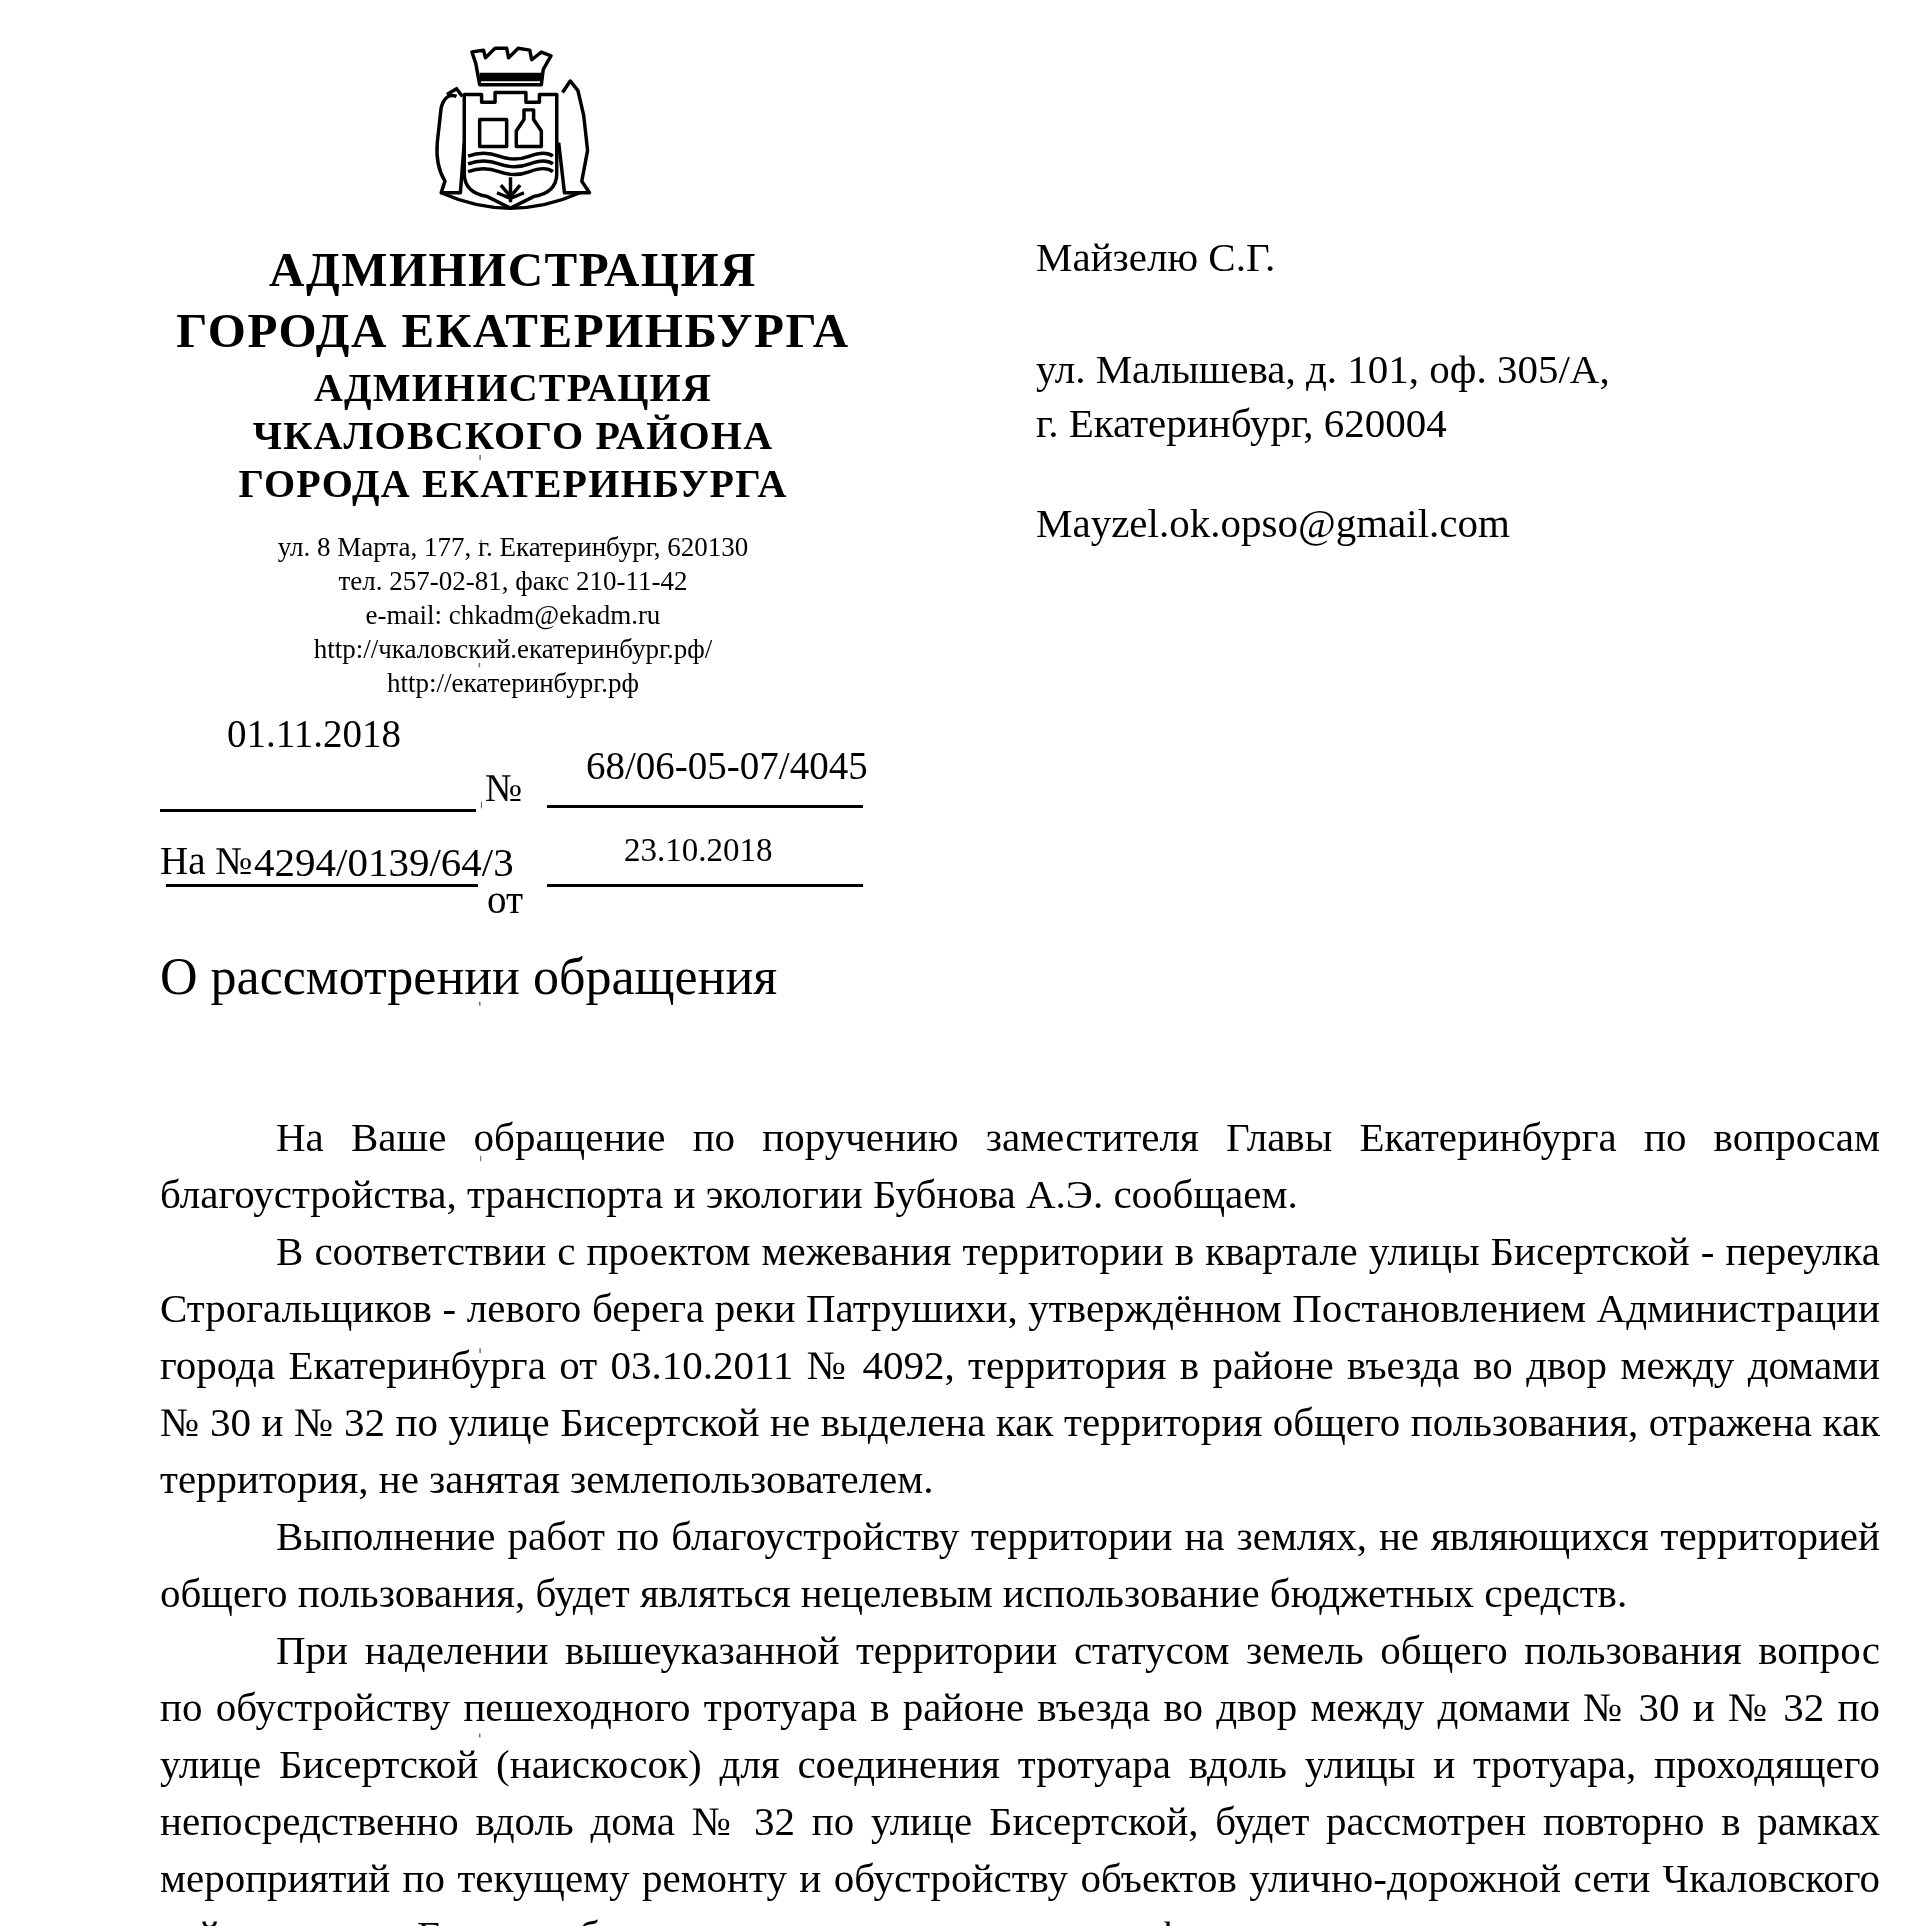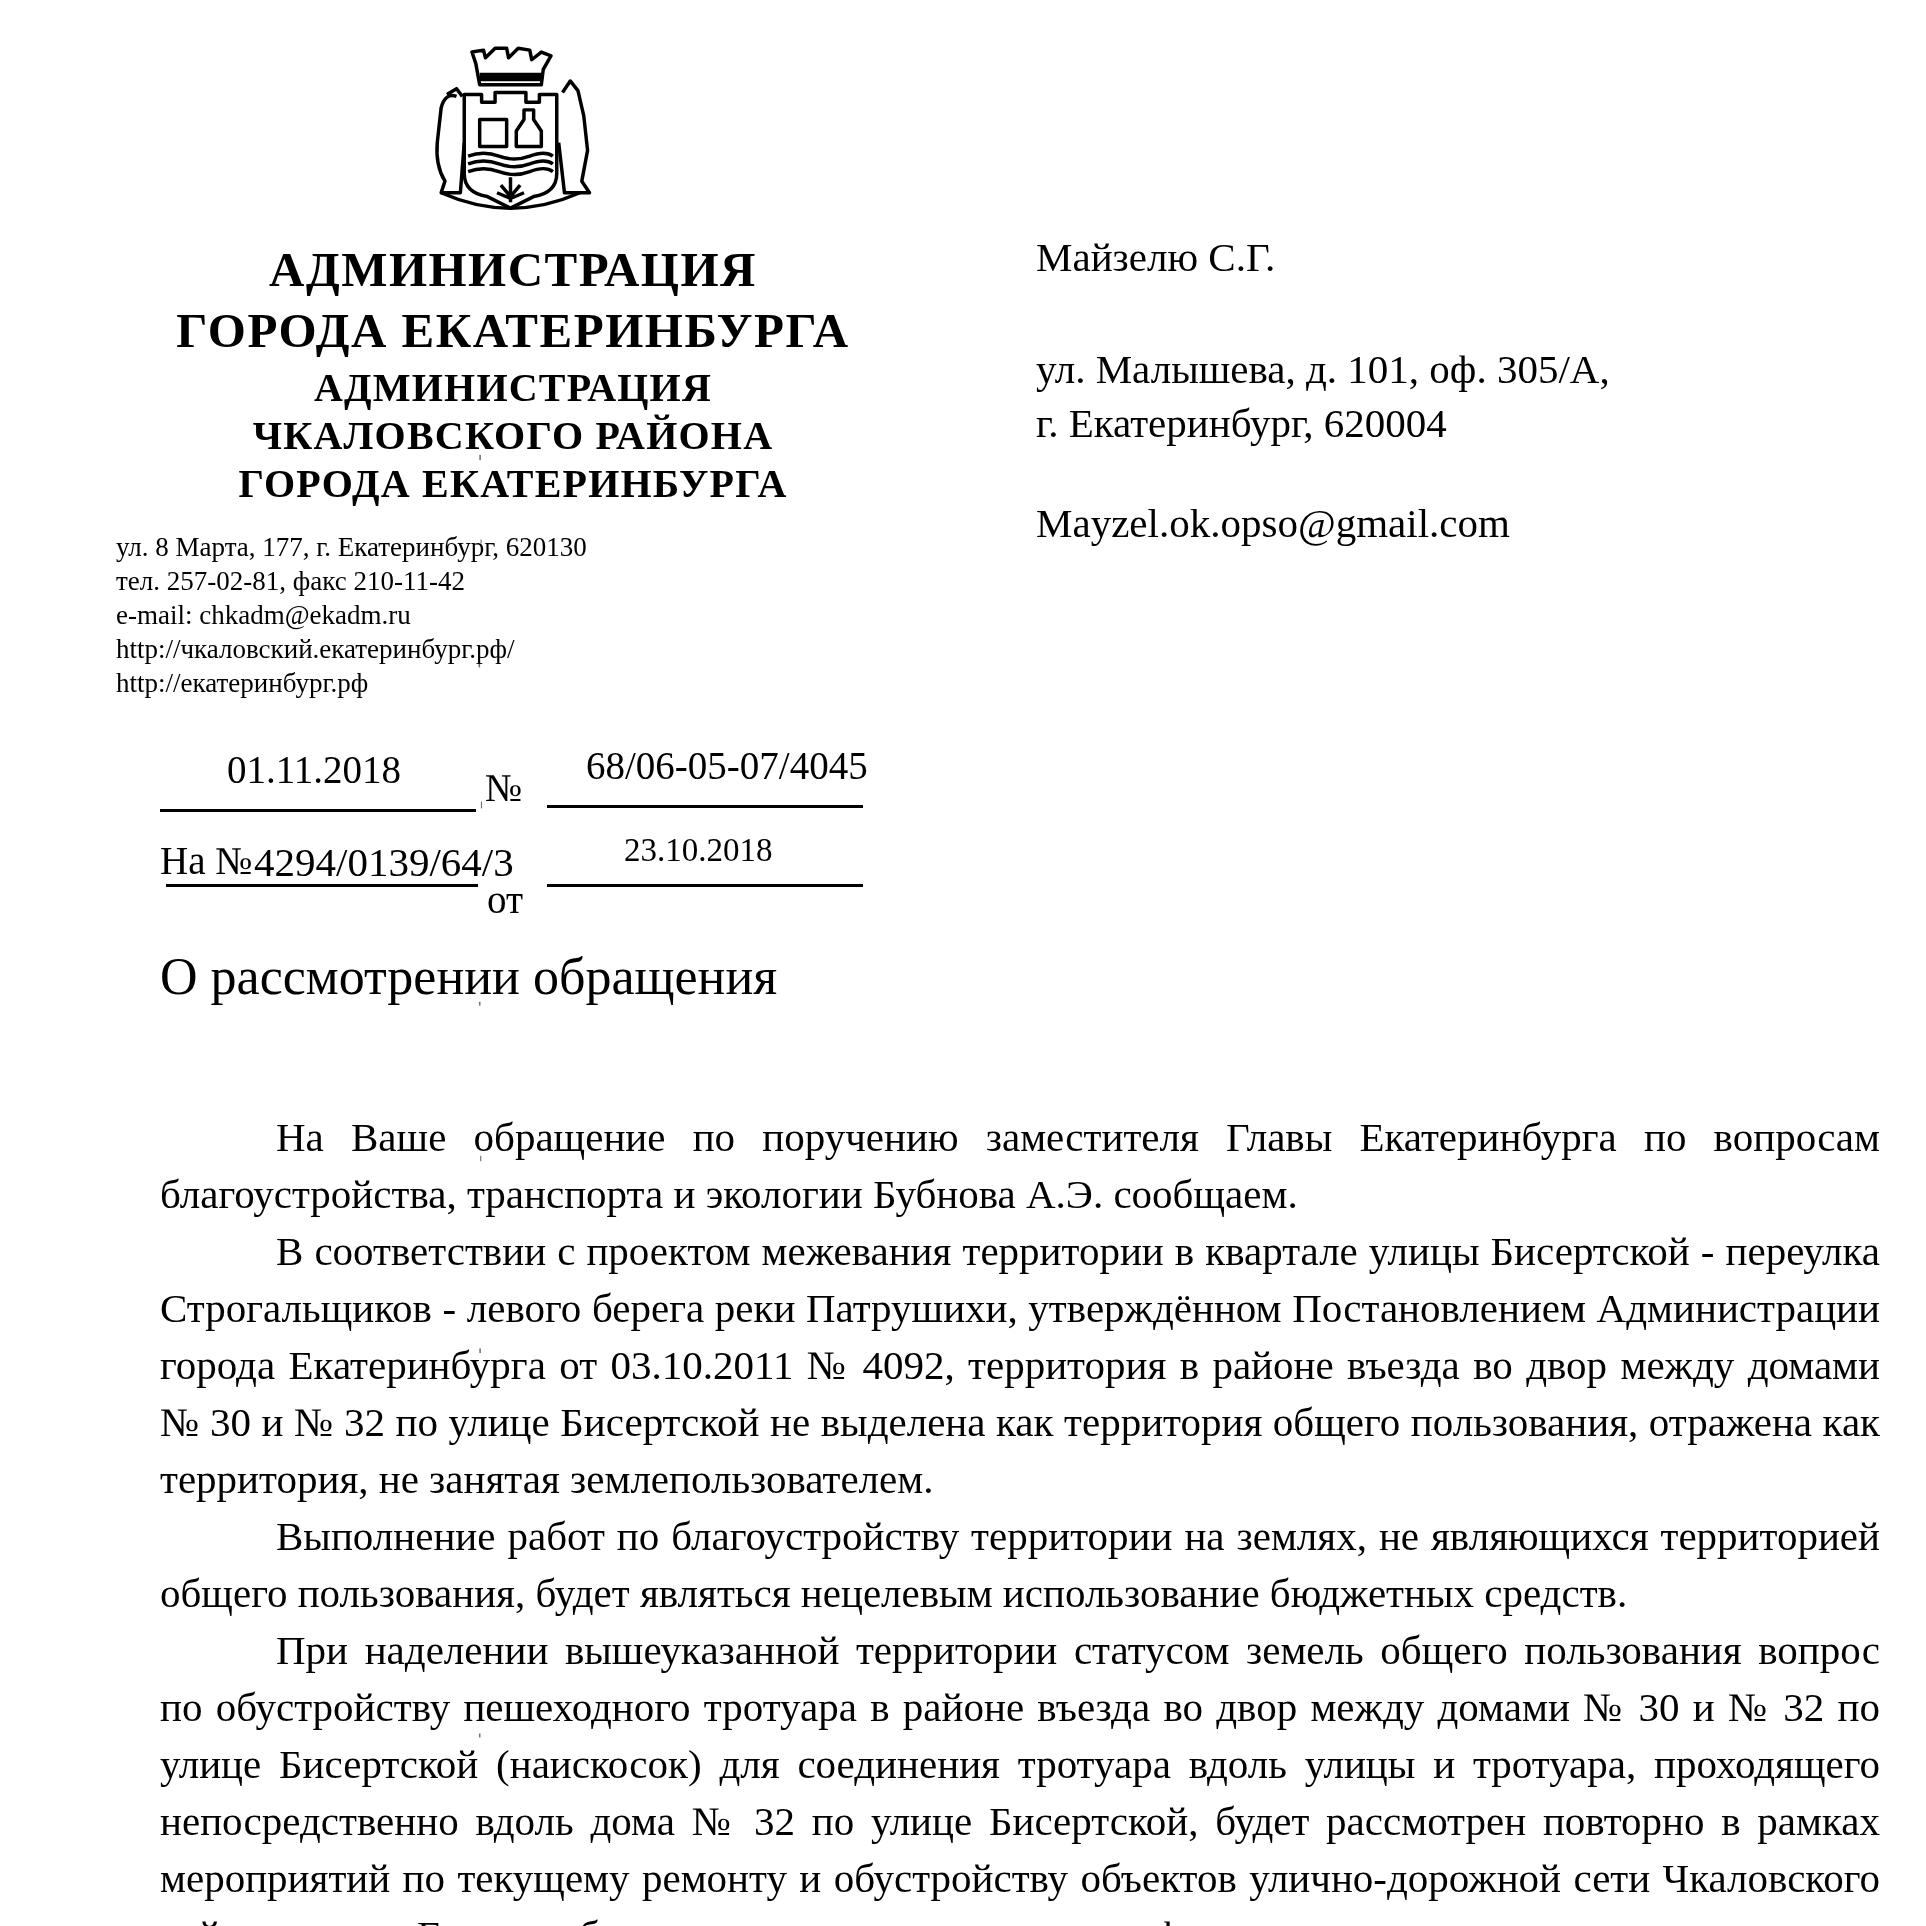--- a/index.html
+++ b/index.html
@@ -3,21 +3,21 @@
 <meta charset="utf-8">
 <style>
   html, body { margin: 0; padding: 0; background: #ffffff; }
   body { width: 1990px; height: 2814px; position: relative; overflow: hidden;
          font-family: "Liberation Serif", "DejaVu Serif", serif; color: #000; }
   .abs { position: absolute; }
   .crest { left: 418px; top: 27px; width: 185px; height: 185px; }
   .org-block { left: 116px; width: 794px; text-align: center; }
   .org-main { font-weight: bold; font-size: 49px; line-height: 61px; letter-spacing: 1.5px; }
   .org-sub  { font-weight: bold; font-size: 40px; line-height: 48px; letter-spacing: 1.2px; }
-  .contacts { left: 116px; width: 794px; font-size: 27px; line-height: 34px; }
+  .contacts { left: 116px; width: 794px; text-align: center; font-size: 27px; line-height: 34px; }
   .recipient { left: 1036px; font-size: 41px; line-height: 52px; }
   .field { font-size: 39px; line-height: 42px; }
   .uline { position: absolute; height: 3.1px; background: #000; }
   .subject { left: 160px; top: 952px; font-size: 52px; line-height: 50px; }
   .body { left: 160px; top: 1109px; width: 1720px; font-size: 41px; line-height: 57px; text-align: justify; }
   .body p { margin: 0 0 0 0; text-indent: 116px; }
   .scan-noise { left: 477px; top: 424px; width: 7px; height: 2388px; }
 </style>
 </head>
 <body>
@@ -76,21 +76,21 @@
 </div>
 
 <div class="abs contacts" style="top:530px;">
   <div>ул. 8 Марта, 177, г. Екатеринбург, 620130</div>
   <div>тел. 257-02-81, факс 210-11-42</div>
   <div>e-mail: chkadm@ekadm.ru</div>
   <div>http://чкаловский.екатеринбург.рф/</div>
   <div>http://екатеринбург.рф</div>
 </div>
 
-<div class="abs field" style="left:227px; top:749px;">01.11.2018</div>
+<div class="abs field" style="left:227px; top:713px;">01.11.2018</div>
 <div class="uline" style="left:160px; top:809px; width:316px;"></div>
 <div class="abs field" style="left:485px; top:767px;">№</div>
 <div class="abs field" style="left:586px; top:745px;">68/06-05-07/4045</div>
 <div class="uline" style="left:547px; top:805px; width:316px;"></div>
 
 <div class="abs field" style="left:160px; top:840px;">На №</div>
 <div class="abs" style="left:254px; top:838px; font-size:41px;">4294/0139/64/3</div>
 <div class="uline" style="left:166px; top:884px; width:312px;"></div>
 <div class="abs field" style="left:487px; top:846px;margin-top:33px;">от</div>
 <div class="abs" style="left:624px; top:832px; font-size:33px;">23.10.2018</div>

